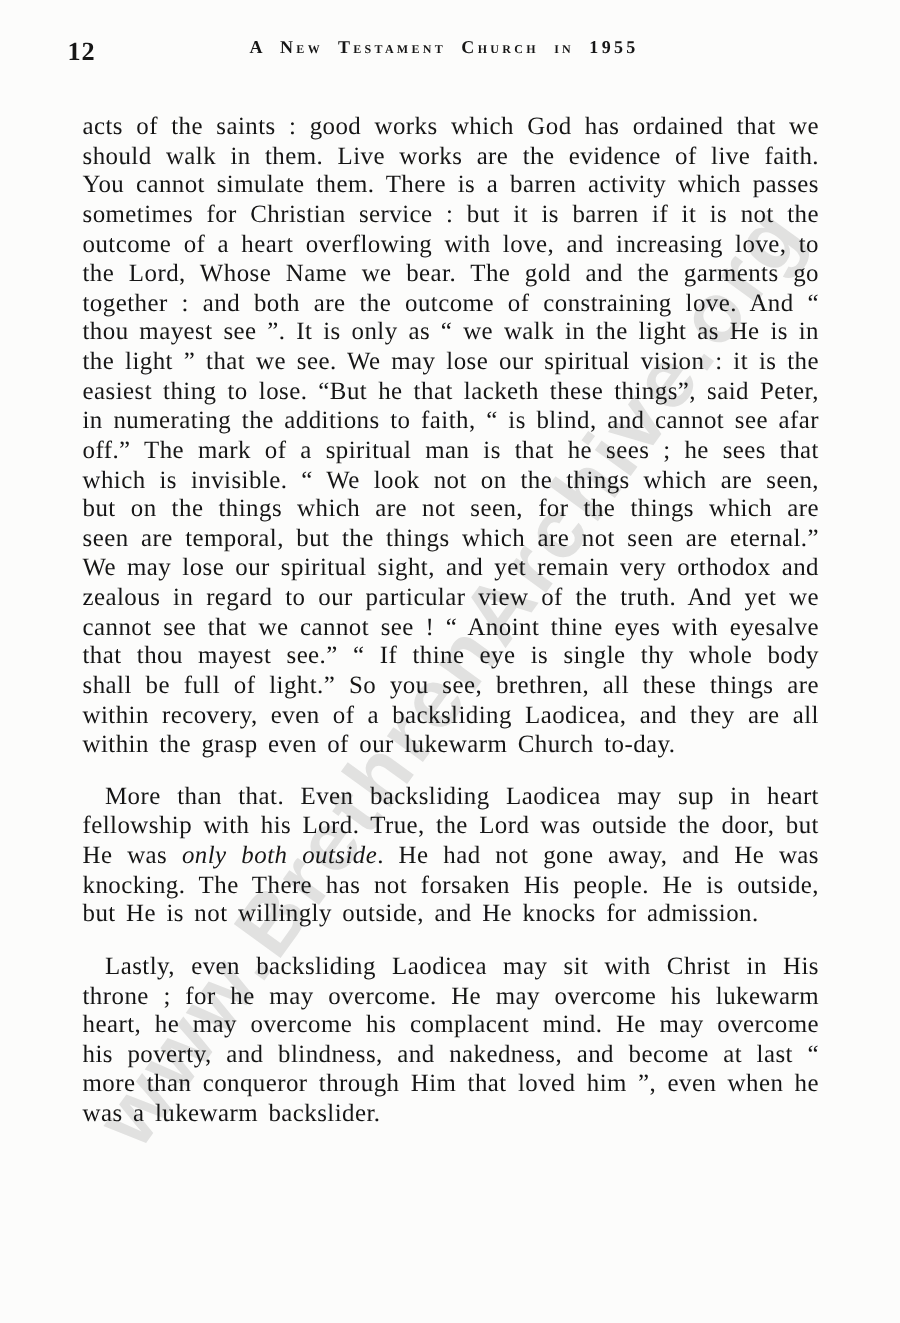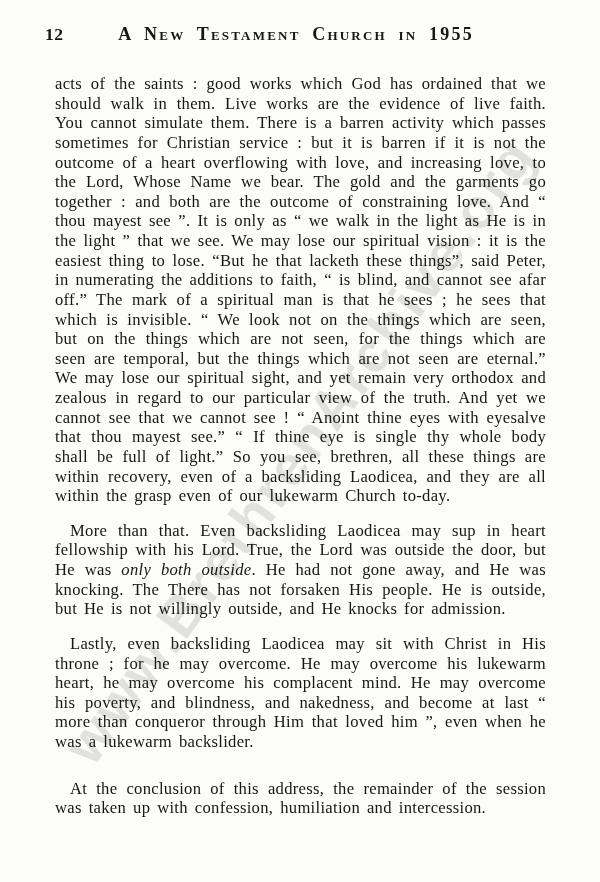--- a/index.html
+++ b/index.html
@@ -48,21 +48,21 @@
     letter-spacing: 0.5px;
   }
   .head-title {
     position: absolute;
     left: 0;
     right: 0;
     top: 0;
     text-align: center;
     font-family: "Liberation Serif", serif;
     font-weight: 700;
-    font-size: 18px;
+    font-size: 12px;
     font-variant: small-caps;
     letter-spacing: 2.2px;
     word-spacing: 5px;
   }
   .content {
     position: absolute;
     top: 59px;
     left: 40px;
     width: 521px;
     z-index: 2;
@@ -99,16 +99,15 @@
     <span class="head-title">A New Testament Church in 1955</span>
   </header>
 
   <main class="content">
     <p class="para">acts of the saints : good works which God has ordained that we should walk in them. Live works are the evidence of live faith. You cannot simulate them. There is a barren activity which passes sometimes for Christian service : but it is barren if it is not the outcome of a heart overflowing with love, and increasing love, to the Lord, Whose Name we bear. The gold and the garments go together : and both are the outcome of constraining love. And “ thou mayest see ”. It is only as “ we walk in the light as He is in the light ” that we see. We may lose our spiritual vision : it is the easiest thing to lose. “But he that lacketh these things”, said Peter, in numerating the additions to faith, “ is blind, and cannot see afar off.” The mark of a spiritual man is that he sees ; he sees that which is invisible. “ We look not on the things which are seen, but on the things which are not seen, for the things which are seen are temporal, but the things which are not seen are eternal.” We may lose our spiritual sight, and yet remain very orthodox and zealous in regard to our particular view of the truth. And yet we cannot see that we cannot see ! “ Anoint thine eyes with eyesalve that thou mayest see.” “ If thine eye is single thy whole body shall be full of light.” So you see, brethren, all these things are within recovery, even of a backsliding Laodicea, and they are all within the grasp even of our lukewarm Church to-day.</p>
 
     <p class="para indent"><span>More than that. Even backsliding Laodicea may sup in heart fellowship with his Lord. True, the Lord was outside the door, but He was </span><em>only both outside</em><span>. He had not gone away, and He was knocking. The There has not forsaken His people. He is outside, but He is not willingly outside, and He knocks for admission.</span></p>
 
     <p class="para indent">Lastly, even backsliding Laodicea may sit with Christ in His throne ; for he may overcome. He may overcome his lukewarm heart, he may overcome his complacent mind. He may overcome his poverty, and blindness, and nakedness, and become at last “ more than conqueror through Him that loved him ”, even when he was a lukewarm backslider.</p>
 
-    <p class="para indent closing">At the conclusion of this address, the remainder of the session was taken up with confession, humiliation and intercession.</p>
   </main>
 
 </div>
 
 </body></html>

